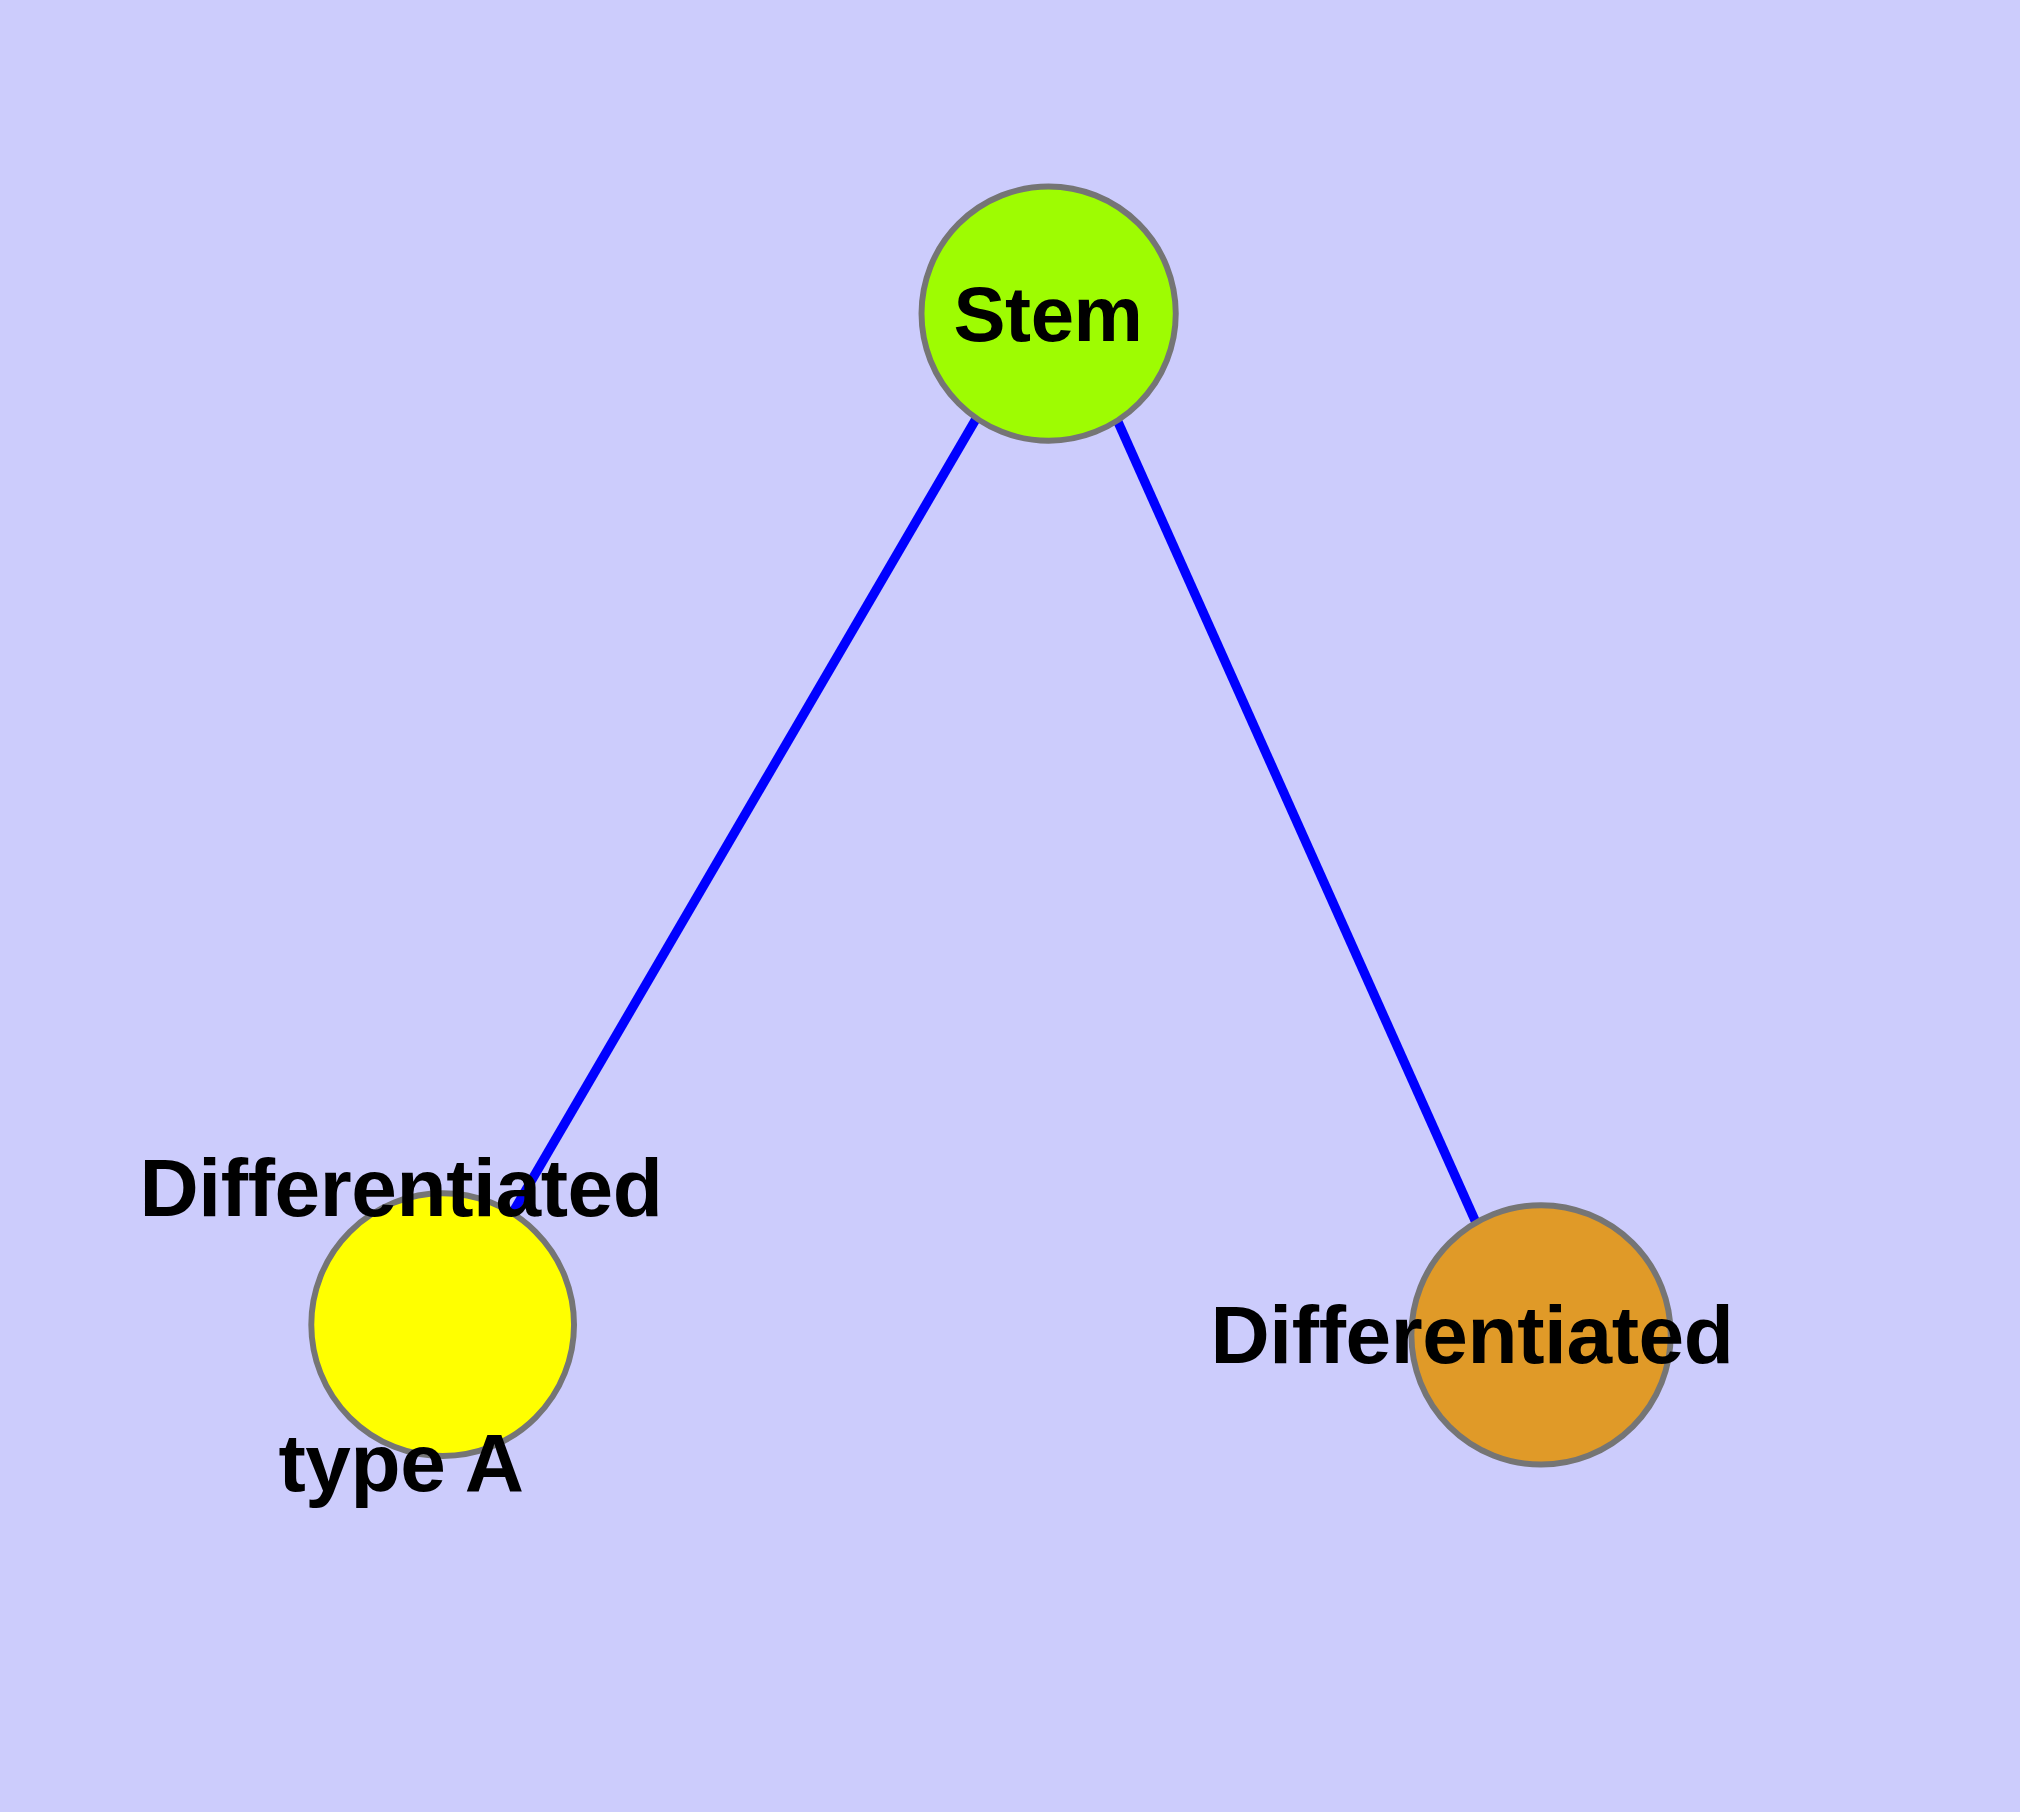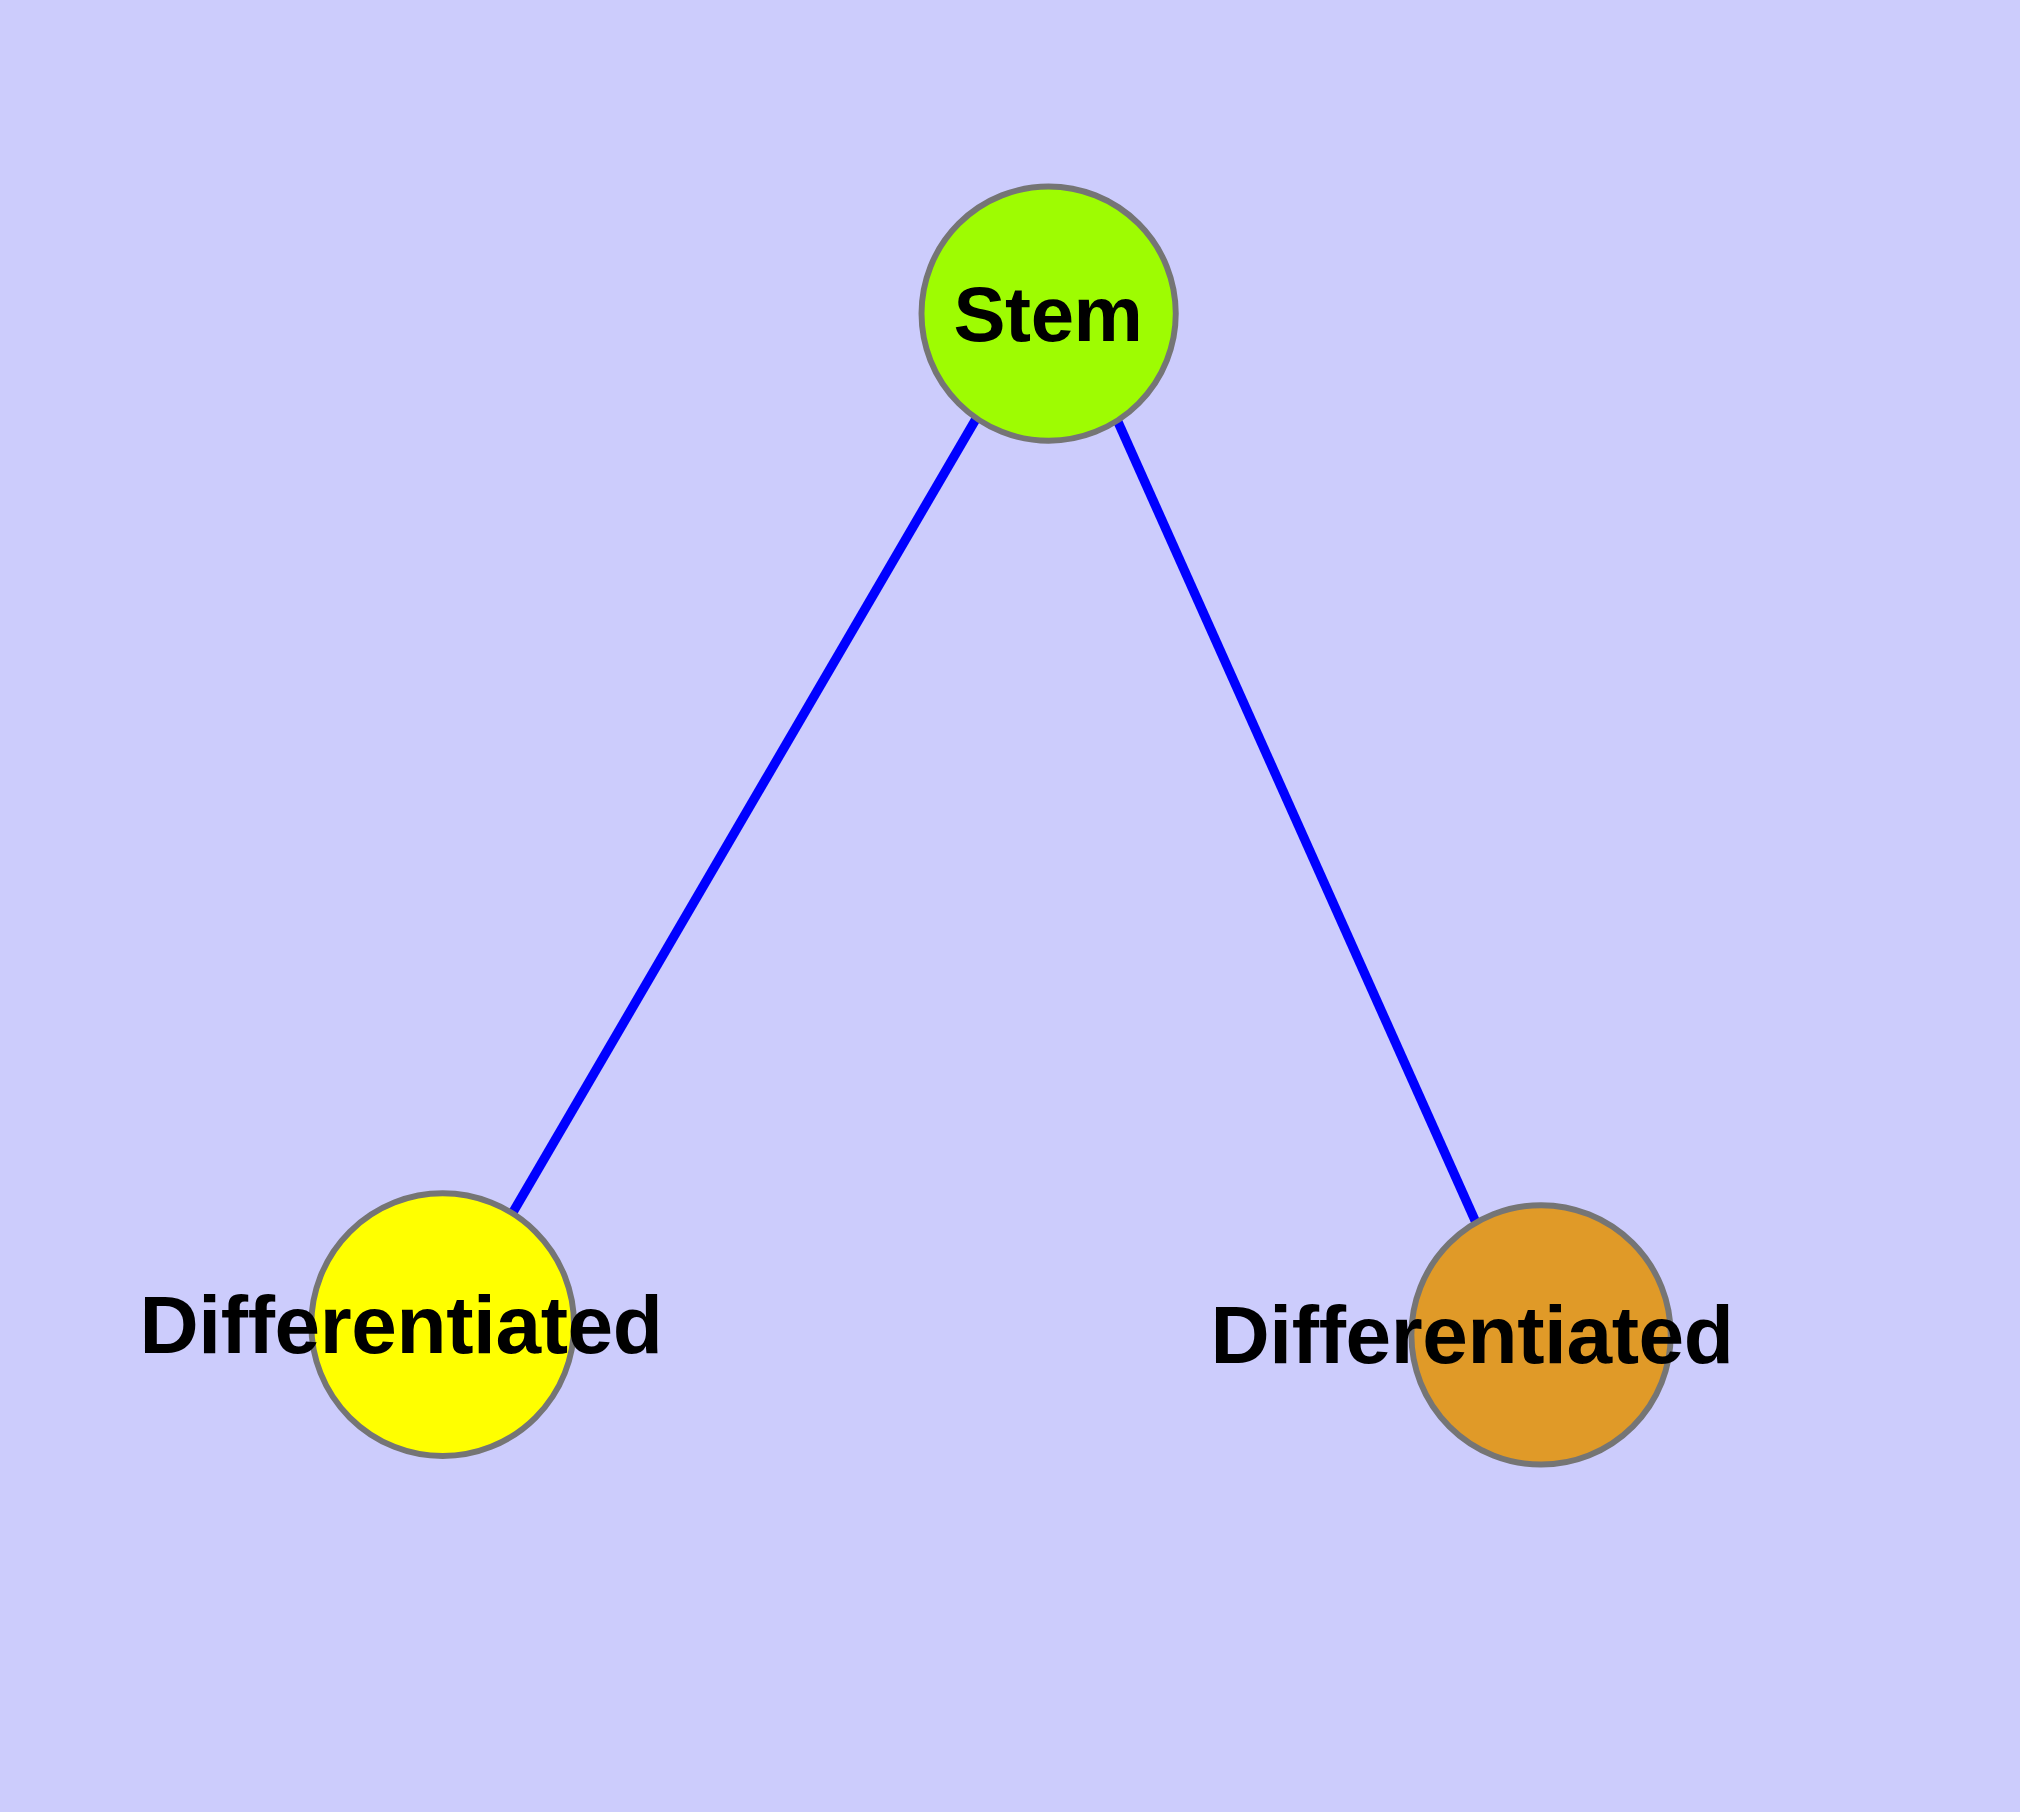--- a/index.html
+++ b/index.html
@@ -74,20 +74,21 @@
       <circle id="node-2" cx="1818" cy="1575" r="153" fill="#e09a28" stroke="#757575" stroke-width="7"></circle>
     </g>
   </svg>
 
   <div class="node-label label-stem" style="left: 1048px; top: 314px; font-size: 78px;">
     <span class="label-line">Stem</span>
   </div>
 
   <div class="node-label label-a" style="left: 401px; top: 1325px; font-size: 82px;">
     <span class="label-line">Differentiated</span>
+    <span class="label-line">type A</span>
   </div>
 
   <div class="node-label label-b" style="left: 1472px; top: 1335px; font-size: 82px;">
     <span class="label-line">Differentiated</span>
   </div>
 
 </div>
 
 
 </body></html>

